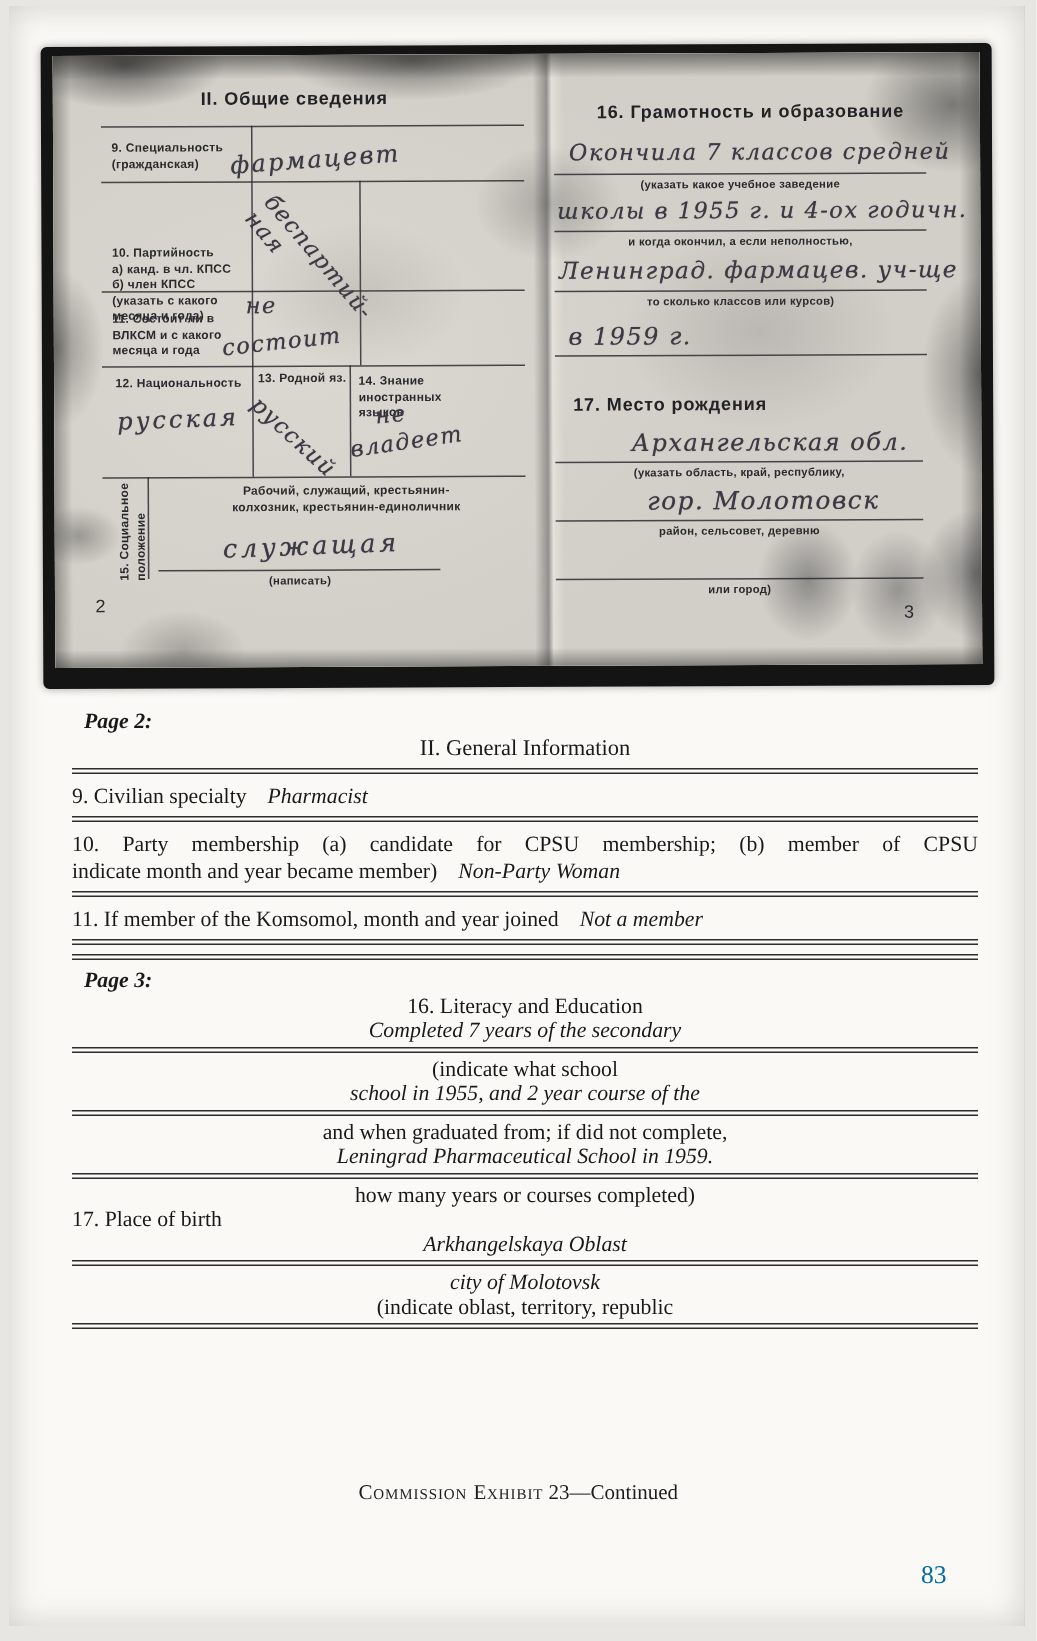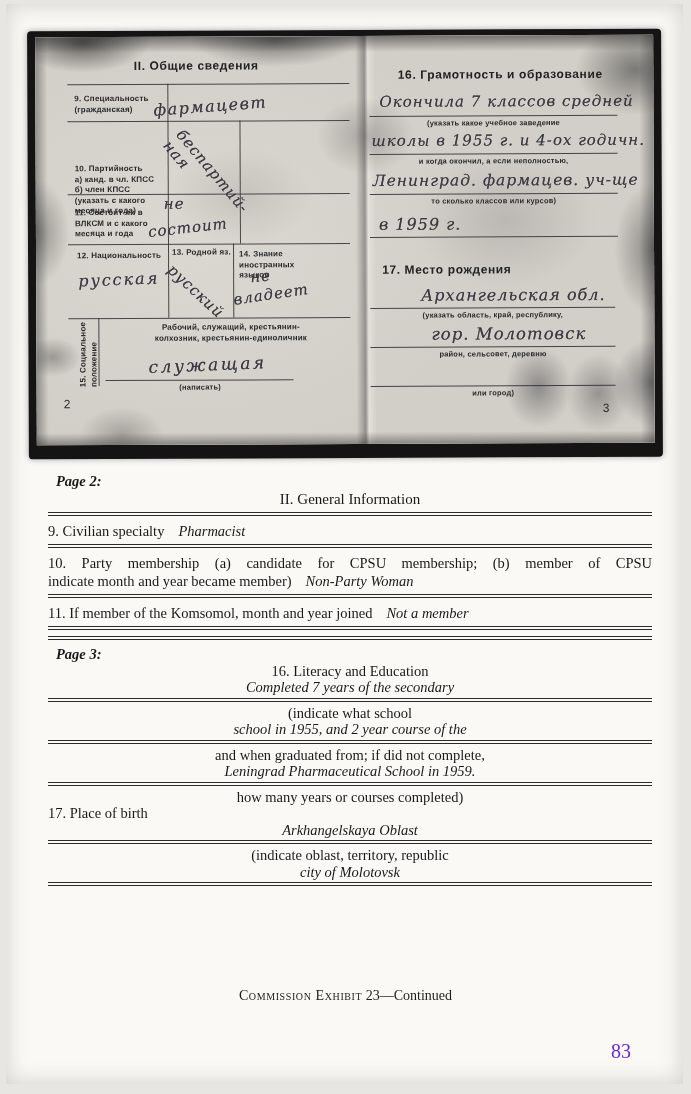--- a/index.html
+++ b/index.html
@@ -136,21 +136,21 @@
   .t-row .c3 .val{margin-left:8px;}
   .nowrap{white-space:nowrap;}
   .p3{line-height:16.5px;}
   .p3 .center{margin:0;}
 
   .caption{
     position:absolute;top:988px;left:0;width:691px;text-align:center;
     font-size:14px;color:#1d1d1d;
   }
   .sc{font-variant:small-caps;letter-spacing:.6px;}
-  .folio{position:absolute;top:1040px;right:60px;font-size:20px;color:#6d28d9;}
+  .folio{position:absolute;top:1040px;right:60px;font-size:17px;color:#0369a1;}
 </style>
 </head>
 <body>
 
 <div class="sheet" data-name="scanned-book-page"></div>
 
 <div class="photo" data-name="document-photo">
   <div class="spread" data-name="booklet-spread">
 
     <div class="lp-header" data-name="general-info-header">II. Общие сведения</div>
@@ -264,22 +264,22 @@
     <div class="center" data-name="edu-form-text-1">(indicate what school</div>
     <div class="center it" data-name="edu-answer-2">school in 1955, and 2 year course of the</div>
     <div class="rule tight" data-name="rule"></div>
     <div class="center" data-name="edu-form-text-2">and when graduated from; if did not complete,</div>
     <div class="center it" data-name="edu-answer-3">Leningrad Pharmaceutical School in 1959.</div>
     <div class="rule tight" data-name="rule"></div>
     <div class="center" data-name="edu-form-text-3">how many years or courses completed)</div>
     <div data-name="translation-item-17">17. Place of birth</div>
     <div class="center it" data-name="birth-answer-1">Arkhangelskaya Oblast</div>
     <div class="rule tight" data-name="rule"></div>
+    <div class="center it" data-name="birth-answer-2">city of Molotovsk</div>
     <div class="center" data-name="birth-form-text-1">(indicate oblast, territory, republic</div>
-    <div class="center it" data-name="birth-answer-2">city of Molotovsk</div>
     <div class="rule tight" data-name="rule"></div>
   </div>
 </div>
 
 <div class="caption" data-name="exhibit-caption">
   <span class="sc" data-name="exhibit-caption-prefix">Commission Exhibit</span>
   <span data-name="exhibit-caption-suffix">23—Continued</span>
 </div>
 
 <div class="folio" data-name="folio-page-number">83</div>

